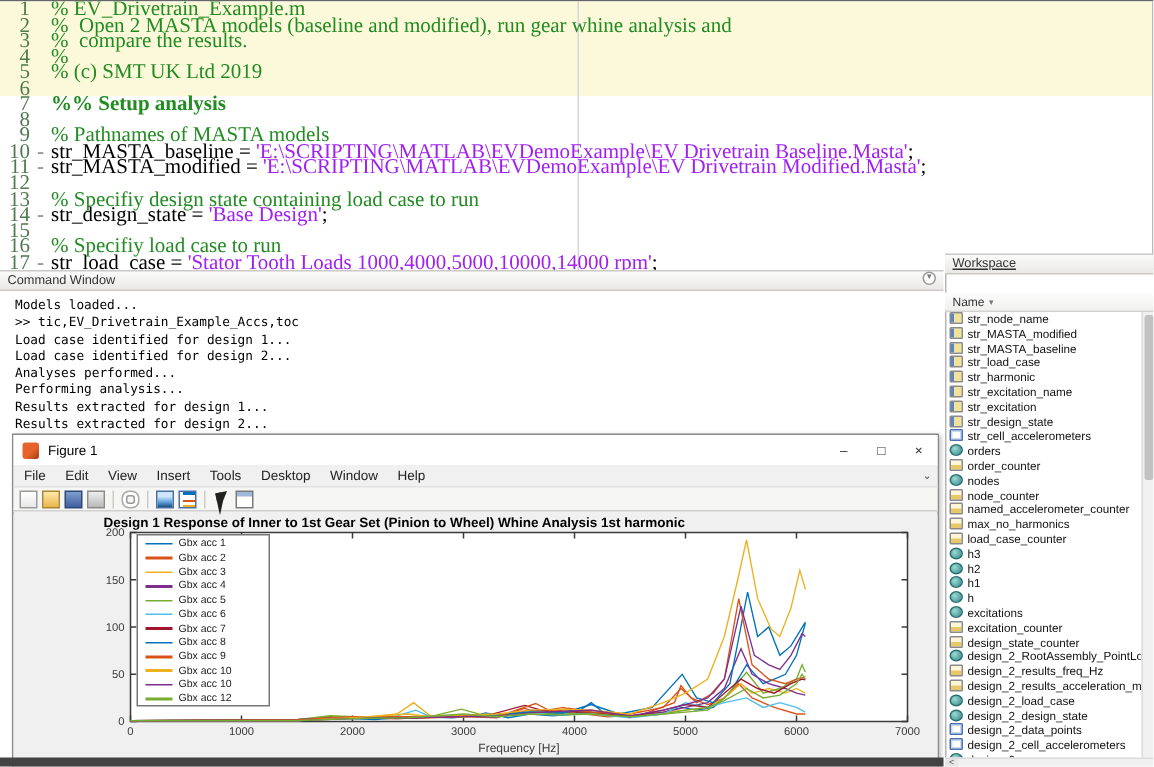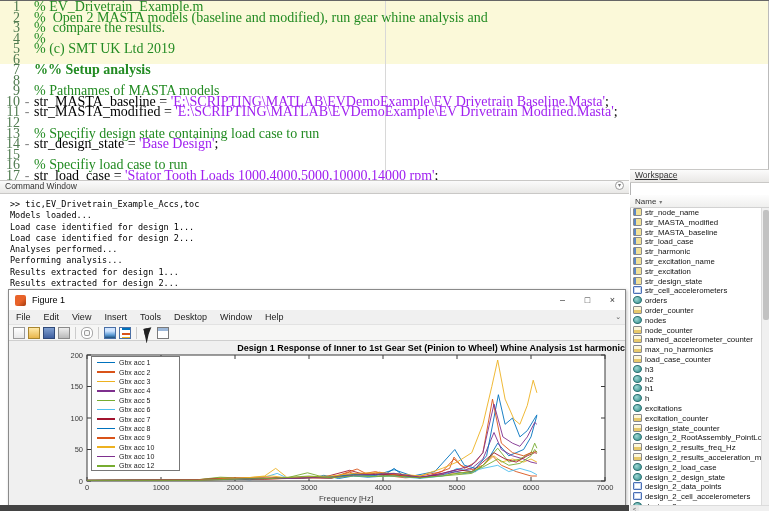--- a/index.html
+++ b/index.html
@@ -87,21 +87,21 @@
   .tbi-legend { background:#fff; border:1px solid #4a6fa5;
     background-image:linear-gradient(#0072BD 2px, transparent 2px, transparent 5px, #D95319 5px, #D95319 7px, transparent 7px, transparent 9px, #EDB120 9px, #EDB120 11px, transparent 0); background-size:8px 12px; background-position:2px 0; background-repeat:no-repeat; }
   .tbi-arrow { background:transparent; }
   .tbi-arrow:before { content:""; position:absolute; left:3px; top:1px; width:0; height:0;
     border-left:4px solid #222; border-right:4px solid transparent; border-bottom:9px solid transparent; border-top:6px solid #222; transform:rotate(-12deg); }
   .tbi-propedit { background:#fff; border:1px solid #7a7a7a; }
   .tbi-propedit:before { content:""; position:absolute; left:0; top:0; right:0; height:3px; background:#9db8d9; }
 
   
   #fig-canvas { position:absolute; left:0; top:53px; width:616px; height:168px; background:#f0f0f0; }
-  #chart-title { position:absolute; left:60px; top:0px; width:556px; text-align:right;
+  #chart-title { position:absolute; left:60px; top:0px; width:556px; text-align:left;
     font-size:9px; font-weight:bold; color:#000; }
   #chart-svg { position:absolute; left:0; top:0; }
   #legend { position:absolute; left:82px; top:13px; width:89px; height:115px;
     background:#fff; border:1px solid #777; padding-top:1px; }
   .lg-row { height:9.4px; display:flex; align-items:center; }
   .lg-swatch { width:18px; height:1.5px; margin:0 4px 0 5px; }
   .lg-label { font-size:7px; color:#222; }
 
   #taskbar-strip { position:absolute; left:0; top:504px; width:629px; height:7px; background:#434343; }
 </style>
@@ -132,22 +132,22 @@
         <div class="ed-line"><span class="ln">16</span><span class="dash"> </span><span class="c-comment">% Specifiy load case to run</span></div>
         <div class="ed-line"><span class="ln">17</span><span class="dash">-</span><span class="c-code">str_load_case = </span><span class="c-string">'Stator Tooth Loads 1000,4000,5000,10000,14000 rpm'</span><span class="c-code">;</span></div>
       </div>
   </div>
 
   <div class="panel-header" id="cmd-header">
     <span class="ph-title">Command Window</span>
     <span class="ph-btn">▾</span>
   </div>
   <div id="cmd-body">
+      <div class="cw-line">Models loaded...</div>
       <div class="cw-line">&gt;&gt; tic,EV_Drivetrain_Example_Accs,toc</div>
-      <div class="cw-line">Models loaded...</div>
       <div class="cw-line">Load case identified for design 1...</div>
       <div class="cw-line">Load case identified for design 2...</div>
       <div class="cw-line">Analyses performed...</div>
       <div class="cw-line">Performing analysis...</div>
       <div class="cw-line">Results extracted for design 1...</div>
       <div class="cw-line">Results extracted for design 2...</div>
       <div class="cw-line">Elapsed time is 180.435243 seconds.</div>
     </div>
 
   <div id="ws-panel"></div>

